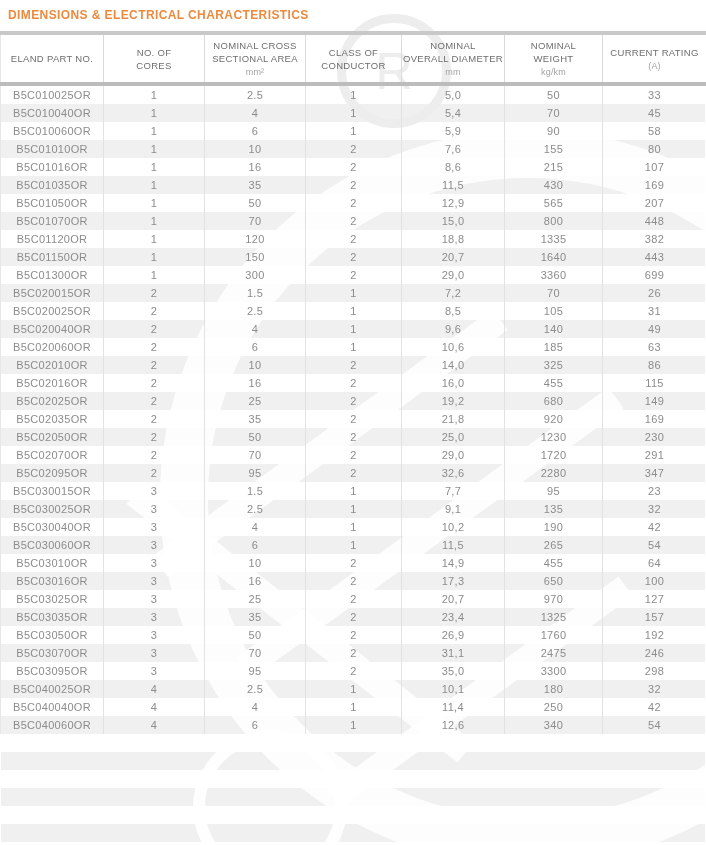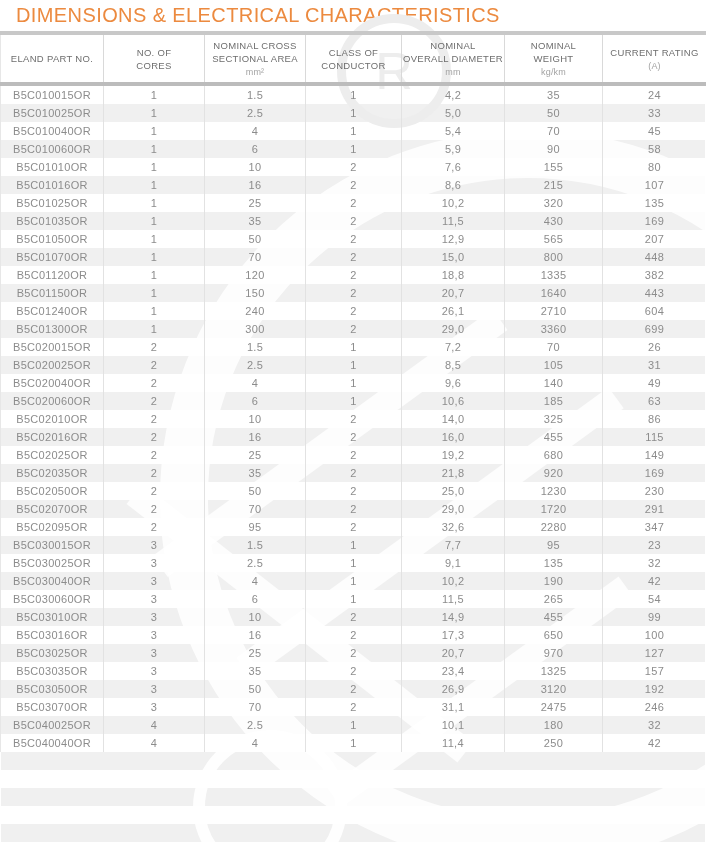--- a/index.html
+++ b/index.html
@@ -1,20 +1,20 @@
 <!DOCTYPE html>
 <html><head>
 <meta charset="utf-8">
 <style>
   html,body{margin:0;padding:0;background:#ffffff;}
   body{width:706px;height:845px;overflow:hidden;font-family:"Liberation Sans",sans-serif;}
   .page{position:relative;width:706px;height:845px;background:#ffffff;}
 
-  .title{position:absolute;left:16px;top:6px;font-size:20px;line-height:18px;
-         letter-spacing:0.4px;color:#EC8A3F;font-weight:400;white-space:nowrap;}
+  .title{position:absolute;left:8px;top:6px;font-size:12px;line-height:18px;
+         letter-spacing:0.4px;color:#EC8A3F;font-weight:700;white-space:nowrap;}
 
   .table-area{position:absolute;left:0;top:31px;width:706px;height:814px;}
   .stripes{position:absolute;left:1px;right:1px;top:55px;height:756px;z-index:0;
            background:repeating-linear-gradient(to bottom,#ffffff 0px,#ffffff 18px,#f0f0f0 18px,#f0f0f0 36px);}
 
   .watermark{position:absolute;left:0;top:0;width:706px;height:845px;z-index:1;
              overflow:hidden;pointer-events:none;}
   .wm-ring{position:absolute;border-radius:50%;display:flex;align-items:center;justify-content:center;}
   .wm-ring-top{left:337px;top:14px;width:96px;height:96px;border:9px solid #EDEDED;
                color:#EDEDED;font-size:52px;}
@@ -98,29 +98,20 @@
               <div class="hunit">kg/km</div>
             </th>
             <th>
               <div class="hline">CURRENT RATING</div>
               <div class="hunit">(A)</div>
             </th>
           </tr>
         </thead>
       <tbody>
           <tr>
-            <td>B5C010015OR</td>
-            <td>1</td>
-            <td>1.5</td>
-            <td>1</td>
-            <td>4,2</td>
-            <td>35</td>
-            <td>24</td>
-          </tr>
-          <tr>
             <td>B5C010025OR</td>
             <td>1</td>
             <td>2.5</td>
             <td>1</td>
             <td>5,0</td>
             <td>50</td>
             <td>33</td>
           </tr>
           <tr>
             <td>B5C010040OR</td>
@@ -152,29 +143,20 @@
           <tr>
             <td>B5C01016OR</td>
             <td>1</td>
             <td>16</td>
             <td>2</td>
             <td>8,6</td>
             <td>215</td>
             <td>107</td>
           </tr>
           <tr>
-            <td>B5C01025OR</td>
-            <td>1</td>
-            <td>25</td>
-            <td>2</td>
-            <td>10,2</td>
-            <td>320</td>
-            <td>135</td>
-          </tr>
-          <tr>
             <td>B5C01035OR</td>
             <td>1</td>
             <td>35</td>
             <td>2</td>
             <td>11,5</td>
             <td>430</td>
             <td>169</td>
           </tr>
           <tr>
             <td>B5C01050OR</td>
@@ -206,29 +188,20 @@
           <tr>
             <td>B5C01150OR</td>
             <td>1</td>
             <td>150</td>
             <td>2</td>
             <td>20,7</td>
             <td>1640</td>
             <td>443</td>
           </tr>
           <tr>
-            <td>B5C01240OR</td>
-            <td>1</td>
-            <td>240</td>
-            <td>2</td>
-            <td>26,1</td>
-            <td>2710</td>
-            <td>604</td>
-          </tr>
-          <tr>
             <td>B5C01300OR</td>
             <td>1</td>
             <td>300</td>
             <td>2</td>
             <td>29,0</td>
             <td>3360</td>
             <td>699</td>
           </tr>
           <tr>
             <td>B5C020015OR</td>
@@ -365,21 +338,21 @@
             <td>265</td>
             <td>54</td>
           </tr>
           <tr>
             <td>B5C03010OR</td>
             <td>3</td>
             <td>10</td>
             <td>2</td>
             <td>14,9</td>
             <td>455</td>
-            <td>99</td>
+            <td>64</td>
           </tr>
           <tr>
             <td>B5C03016OR</td>
             <td>3</td>
             <td>16</td>
             <td>2</td>
             <td>17,3</td>
             <td>650</td>
             <td>100</td>
           </tr>
@@ -400,47 +373,65 @@
             <td>23,4</td>
             <td>1325</td>
             <td>157</td>
           </tr>
           <tr>
             <td>B5C03050OR</td>
             <td>3</td>
             <td>50</td>
             <td>2</td>
             <td>26,9</td>
-            <td>3120</td>
+            <td>1760</td>
             <td>192</td>
           </tr>
           <tr>
             <td>B5C03070OR</td>
             <td>3</td>
             <td>70</td>
             <td>2</td>
             <td>31,1</td>
             <td>2475</td>
             <td>246</td>
           </tr>
           <tr>
+            <td>B5C03095OR</td>
+            <td>3</td>
+            <td>95</td>
+            <td>2</td>
+            <td>35,0</td>
+            <td>3300</td>
+            <td>298</td>
+          </tr>
+          <tr>
             <td>B5C040025OR</td>
             <td>4</td>
             <td>2.5</td>
             <td>1</td>
             <td>10,1</td>
             <td>180</td>
             <td>32</td>
           </tr>
           <tr>
             <td>B5C040040OR</td>
             <td>4</td>
             <td>4</td>
             <td>1</td>
             <td>11,4</td>
             <td>250</td>
             <td>42</td>
           </tr>
+          <tr>
+            <td>B5C040060OR</td>
+            <td>4</td>
+            <td>6</td>
+            <td>1</td>
+            <td>12,6</td>
+            <td>340</td>
+            <td>54</td>
+          </tr>
         </tbody>
     </table>
   </div>
 
 </div>
 
 </body></html>

